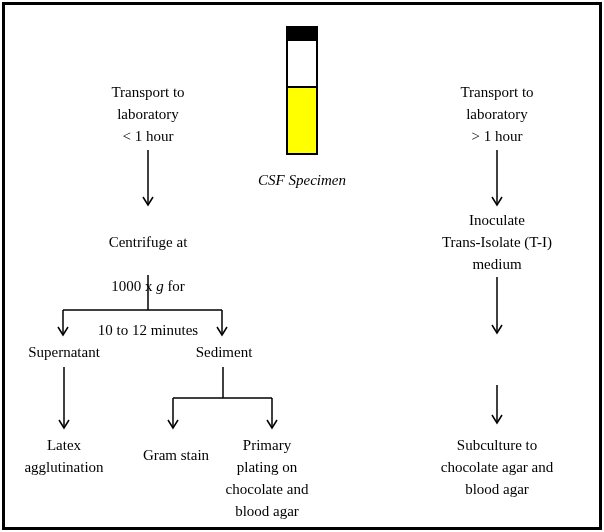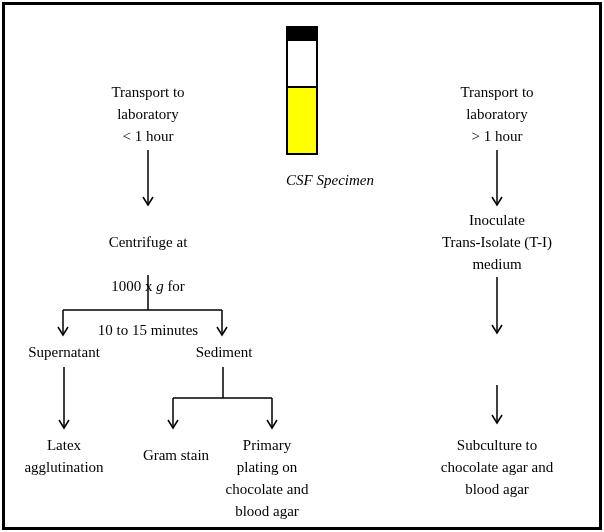--- a/index.html
+++ b/index.html
@@ -33,21 +33,20 @@
   }
   .node em { font-style: italic; }
   .node sub { font-size: 11px; line-height: 0; }
   .caption {
     position: absolute;
     transform: translateX(-50%);
     font-size: 15px;
     font-style: italic;
     text-align: center;
     white-space: nowrap;
-    margin-left: 28px;
   }
   svg.connectors {
     position: absolute;
     left: 0; top: 0;
     width: 604px; height: 532px;
   }
   svg.connectors * { stroke: #000000; stroke-width: 1.5; fill: none; }
   .tube {
     position: absolute;
     left: 286px;
@@ -120,21 +119,21 @@
   </div>
   <div class="caption" style="left:302px; top:172px;">CSF Specimen</div>
 
   <div class="node" style="left:148px; top:81px;">Transport to
 laboratory
 &lt; 1 hour</div>
 
   <div class="node" style="left:148px; top:209px;text-align:center;">
     <span>Centrifuge at</span><br>
     <span>1000 x </span><em>g</em><span> for</span><br>
-    <span>10 to 15 minutes</span>
+    <span>10 to 12 minutes</span>
   </div>
 
   <div class="node" style="left:224px; top:341px; width:120px;">Sediment</div>
 
   <div class="node" style="left:64px; top:341px; width:120px;">Supernatant</div>
 
   <div class="node" style="left:64px; top:434px; width:120px;">Latex
 agglutination</div>
 
   <div class="node" style="left:176px; top:444px; width:100px;">Gram stain</div>

